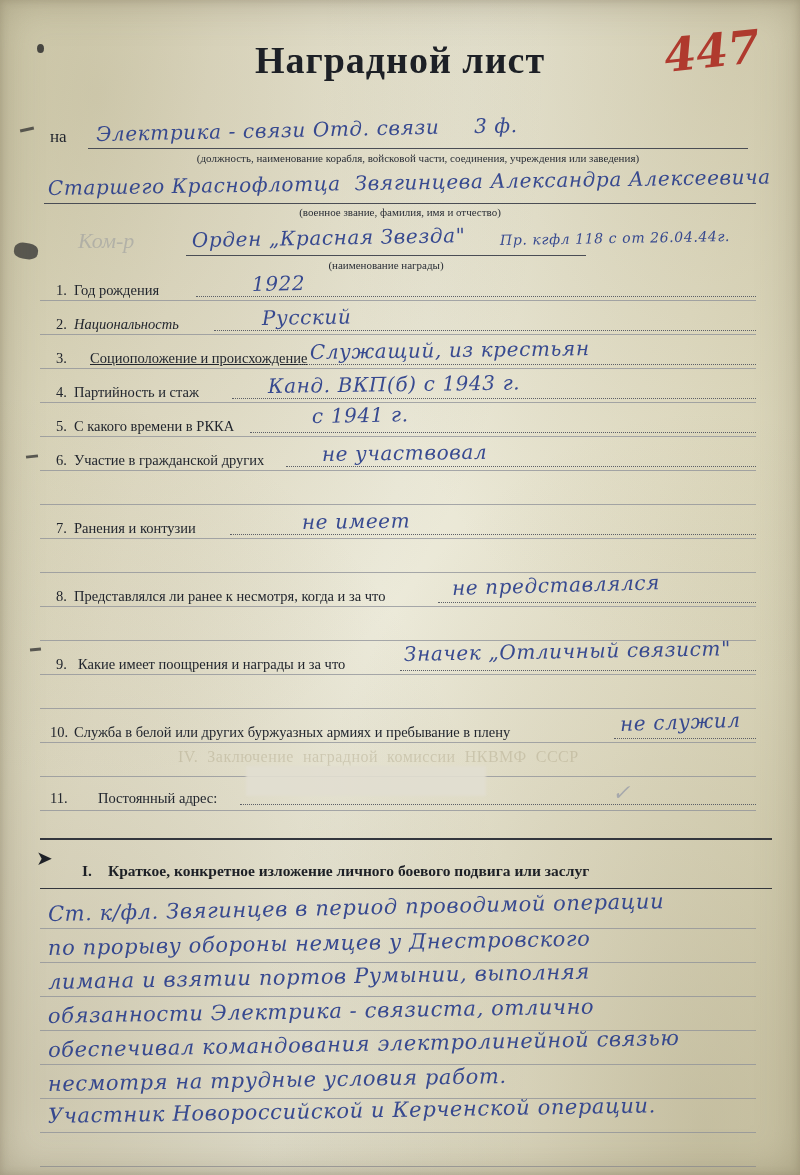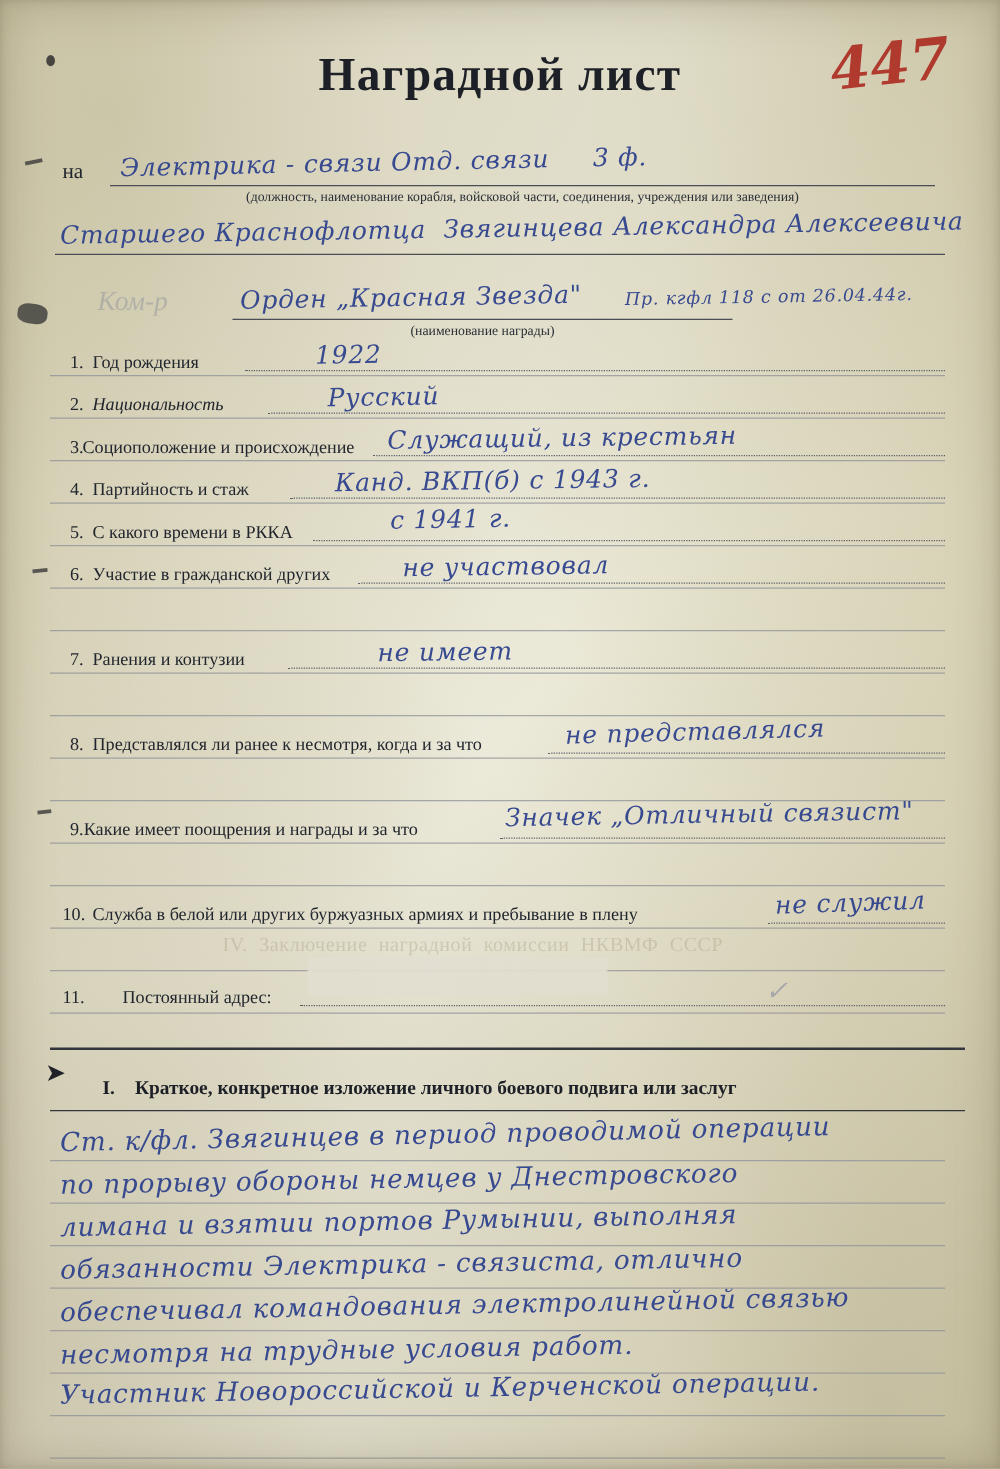--- a/index.html
+++ b/index.html
@@ -163,20 +163,21 @@
 
     <div class="title">Наградной лист</div>
 
     <div class="p label" style="left:50px; top:127px; font-size:17px;">на</div>
     <div class="solidline" style="left:88px; top:148px; width:660px;"></div>
     <div class="hw" style="left:96px; top:122px; font-size:20px; transform:rotate(-1.2deg);">Электрика - связи Отд. связи     3 ф.</div>
     <div class="caption" style="left:88px; top:152px; width:660px;">(должность, наименование корабля, войсковой части, соединения, учреждения или заведения)</div>
 
     <div class="solidline" style="left:44px; top:203px; width:712px;"></div>
     <div class="hw" style="left:48px; top:176px; font-size:20px; transform:rotate(-0.9deg);">Старшего Краснофлотца  Звягинцева Александра Алексеевича</div>
+    <div class="caption" style="left:44px; top:206px; width:712px;">(военное звание, фамилия, имя и отчество)</div>
 
     <div class="stamp-box faded" style="left:78px; top:228px; font-size:22px; font-style:italic;">Ком-р</div>
 
     <div class="solidline" style="left:186px; top:255px; width:400px;"></div>
     <div class="hw" style="left:192px; top:228px; font-size:20px; transform:rotate(-1deg);">Орден „Красная Звезда"</div>
     <div class="hw" style="left:500px; top:232px; font-size:14px; transform:rotate(-1deg);">Пр. кгфл 118 с от 26.04.44г.</div>
     <div class="caption" style="left:186px; top:259px; width:400px;">(наименование награды)</div>
 
     <div class="rule" style="left:40px; top:300px; width:716px;"></div>
     <div class="rule" style="left:40px; top:334px; width:716px;"></div>
@@ -199,21 +200,21 @@
     <div class="p label" style="left:74px; top:282px;">Год рождения</div>
     <div class="dots" style="left:196px; top:296px; width:560px;"></div>
     <div class="hw" style="left:212px; top:272px; font-size:20px; transform:rotate(-1deg);margin-left:40px;">1922</div>
 
     <div class="p label" style="left:56px; top:316px;">2.</div>
     <div class="p label" style="left:74px; top:316px;font-style:italic;">Национальность</div>
     <div class="dots" style="left:214px; top:330px; width:542px;"></div>
     <div class="hw" style="left:262px; top:306px; font-size:20px; transform:rotate(-1deg);">Русский</div>
 
     <div class="p label" style="left:56px; top:350px;">3.</div>
-    <div class="p label" style="left:66px; top:350px;">Социоположение и происхождение</div>
+    <div class="p label" style="left:90px; top:350px;text-decoration:underline;">Социоположение и происхождение</div>
     <div class="dots" style="left:298px; top:364px; width:458px;"></div>
     <div class="hw" style="left:310px; top:340px; font-size:20px; transform:rotate(-0.8deg);">Служащий, из крестьян</div>
 
     <div class="p label" style="left:56px; top:384px;">4.</div>
     <div class="p label" style="left:74px; top:384px;text-align:right;">Партийность и стаж</div>
     <div class="dots" style="left:232px; top:398px; width:524px;"></div>
     <div class="hw" style="left:268px; top:374px; font-size:20px; transform:rotate(-0.8deg);">Канд. ВКП(б) с 1943 г.</div>
 
     <div class="p label" style="left:56px; top:418px;">5.</div>
     <div class="p label" style="left:74px; top:418px;">С какого времени в РККА</div>
@@ -229,21 +230,21 @@
     <div class="p label" style="left:74px; top:520px;">Ранения и контузии</div>
     <div class="dots" style="left:230px; top:534px; width:526px;"></div>
     <div class="hw" style="left:302px; top:510px; font-size:20px; transform:rotate(-0.8deg);">не имеет</div>
 
     <div class="p label" style="left:56px; top:588px;">8.</div>
     <div class="p label" style="left:74px; top:588px;">Представлялся ли ранее к несмотря, когда и за что</div>
     <div class="dots" style="left:438px; top:602px; width:318px;"></div>
     <div class="hw" style="left:452px; top:576px; font-size:20px; transform:rotate(-1.6deg);">не представлялся</div>
 
     <div class="p label" style="left:56px; top:656px;">9.</div>
-    <div class="p label" style="left:67px; top:656px;">Какие имеет поощрения и награды и за что</div>
+    <div class="p label" style="left:78px; top:656px;">Какие имеет поощрения и награды и за что</div>
     <div class="dots" style="left:400px; top:670px; width:356px;"></div>
     <div class="hw" style="left:404px; top:642px; font-size:20px; transform:rotate(-1deg);">Значек „Отличный связист"</div>
 
     <div class="p label" style="left:50px; top:724px;">10.</div>
     <div class="p label" style="left:74px; top:724px;">Служба в белой или других буржуазных армиях и пребывание в плену</div>
     <div class="dots" style="left:614px; top:738px; width:142px;"></div>
     <div class="hw" style="left:620px; top:712px; font-size:20px; transform:rotate(-2deg);">не служил</div>
 
     <div class="stamp-box" style="left:178px; top:748px; font-size:16px; letter-spacing:0.5px; opacity:0.30; color:#9a8f6e;">IV.  Заключение  наградной  комиссии  НКВМФ  СССР</div>
 

